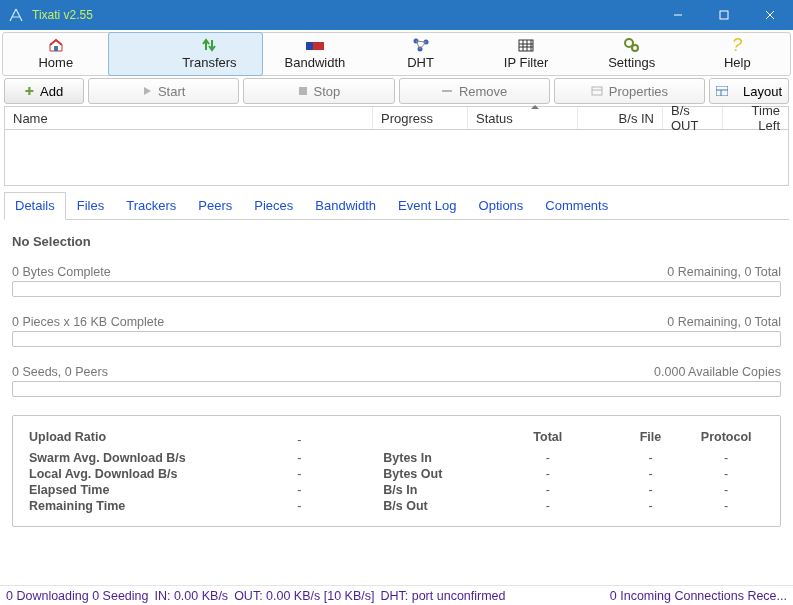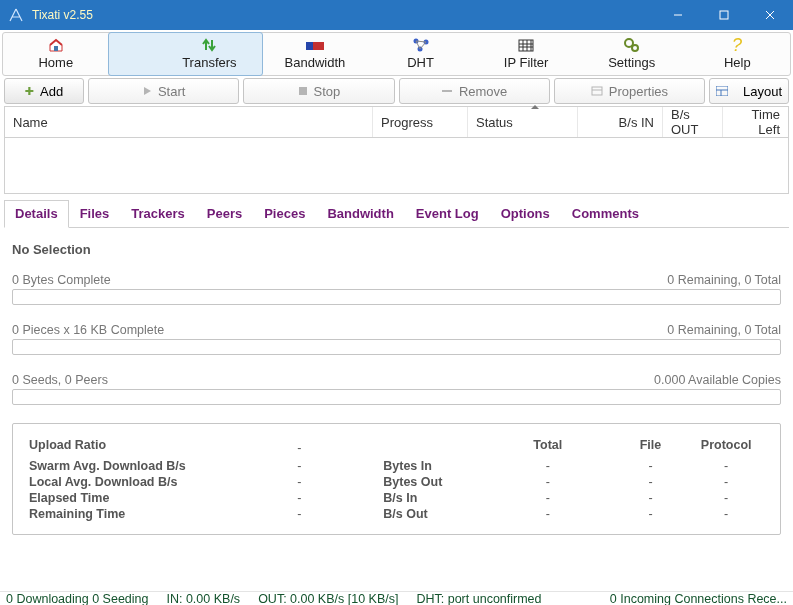--- a/index.html
+++ b/index.html
@@ -1,19 +1,19 @@
 <!DOCTYPE html>
 <html><head>
 <meta charset="utf-8">
 <style>
 * { box-sizing: border-box; margin: 0; padding: 0; font-family: "Segoe UI", Tahoma, sans-serif; }
 body { width:793px; height:605px; overflow:hidden; background:#fff; font-size:13px; color:#222; }
 
 
-.titlebar { height:30px; background:#2875c1; color:#fef9c3; display:flex; align-items:center; padding:0 0 0 8px; }
+.titlebar { height:30px; background:#2875c1; color:#bef264; display:flex; align-items:center; padding:0 0 0 8px; }
 .titlebar .appicon { width:16px;height:16px;margin-right:8px;display:flex;align-items:center;justify-content:center; }
 .titlebar .title { flex:1; font-size:12px; }
 .titlebar .winbtn { width:46px;height:30px;display:flex;align-items:center;justify-content:center; }
 .titlebar .winbtn svg { stroke:#fff; }
 
 
 .maintabs { display:flex; border:1px solid #d0d0d0; margin:2px; border-radius:3px; background:#fcfcfc; }
 .maintab { flex:1; text-align:center; padding:3px 0 5px 0; cursor:default; }
 .maintab.active { background:#e0eef9; border:1px solid #90b8da; margin:-1px; border-radius:3px;padding-left:48px; }
 .maintab .icon { height:18px; display:flex; align-items:center; justify-content:center; margin-bottom:1px; }
@@ -23,49 +23,49 @@
 .actions { display:flex; gap:4px; margin:1px 4px 2px 4px; }
 .actions button { height:26px; border:1px solid #c5c5c5; background:linear-gradient(#fff,#f2f2f2); border-radius:3px; font-size:13px; display:flex; align-items:center; justify-content:center; }
 .actions .btn-add { width:80px; background:linear-gradient(#fff,#e8e8e8); }
 .actions .btn-add::before{content:"✚";color:#6e9e3d;margin-right:6px;font-size:11px;}
 .actions .btn-wide { flex:1; color:#7a7a7a; }
 .actions .btn-wide svg{margin-right:6px;}
 .actions .btn-layout { width:80px;gap:9px; }
 .actions .btn-layout svg{margin-right:6px;}
 
 
-.listhdr { display:flex; border:1px solid #d0d0d0; margin:2px 4px 0 4px; height:32px; align-items:center; font-size:13px; color:#333; }
+.listhdr { display:flex; border:1px solid #d0d0d0; margin:2px 4px 0 4px; height:24px; align-items:center; font-size:13px; color:#333; }
 .listhdr .col { padding:0 8px; border-right:1px solid #e8e8e8; height:100%; display:flex; align-items:center; }
 .listhdr .col:last-child{border-right:none;}
 .col-name{flex:1;} .col-prog{width:95px;} .col-stat{width:110px;position:relative;} .col-in{width:85px;justify-content:flex-end;} .col-out{width:60px;justify-content:flex-end;} .col-time{width:65px;justify-content:flex-end;text-align:right;}
 .col-stat::after{content:"";position:absolute;right:38px;top:-6px;border:4px solid transparent;border-bottom-color:#7a7a7a;}
 .listbody { height:56px; border-left:1px solid #d0d0d0;border-right:1px solid #d0d0d0;border-bottom:1px solid #d0d0d0;margin:0 4px; }
 
 
 .dtabs { display:flex; margin:5px 4px 0 4px; border-bottom:1px solid #cfcfcf; font-size:13px; }
-.dtab { padding:5px 10px 6px; color:#701a75; border:1px solid transparent; border-bottom:none; position:relative; top:1px; cursor:default;font-weight:bold;}
+.dtab { padding:5px 10px 6px; color:#1d4ed8; border:1px solid transparent; border-bottom:none; position:relative; top:1px; cursor:default;}
 .dtab.active { background:#fff; border-color:#cfcfcf; border-bottom:1px solid #fff; }
 
 
 .details { padding:14px 12px 10px 12px; color:#666; font-size:13px; }
 .details .nosel { font-weight:600; color:#555; margin-bottom:16px; }
 .statrow { display:flex; justify-content:space-between; font-size:12.5px; color:#777; margin-bottom:2px; }
 .statbar { height:16px; border:1px solid #c5c5c5; border-radius:2px; margin-bottom:18px; background:#fff; }
 
 .metrics { border:1px solid #c5c5c5; border-radius:2px; padding:14px 16px 12px 16px; margin-top:18px; }
 .metrics table{ width:100%; border-collapse:collapse; font-size:12.5px; }
 .metrics th{ text-align:left; font-weight:600; color:#555; padding-bottom:6px;}
 .metrics th.c, .metrics td.c{ text-align:center; width:70px;}
 .metrics th.v{ width:120px; text-align:center;}
 .metrics td{ color:#555; padding:1px 0; }
 .metrics td.lab{ font-weight:600; width:200px;}
 .metrics td:nth-child(2){ text-align:center; width:100px;}
 .metrics td.blab{ font-weight:600; padding-left:30px; width:120px;}
 
-.statusbar { position:absolute; bottom:0; left:0; right:0; height:14px; border-top:1px solid #e4e4e4; display:flex; align-items:center; font-size:12.5px; color:#14532d; padding:0 6px; gap:18px; }
+.statusbar { position:absolute; bottom:0; left:0; right:0; height:20px; border-top:1px solid #e4e4e4; display:flex; align-items:center; font-size:12.5px; color:#4c1d95; padding:0 6px; gap:6px; }
 .statusbar span:last-child{margin-left:auto;}
 </style>
 </head>
 <body>
 
 <div class="titlebar">
   <span class="appicon">
     <svg width="14" height="14" viewBox="0 0 14 14">
         <path d="M7 1 L13 13 M7 1 L1 13 M3 9 L11 9" stroke="#cfe5ff" stroke-width="1.2" fill="none"></path>
       </svg>

